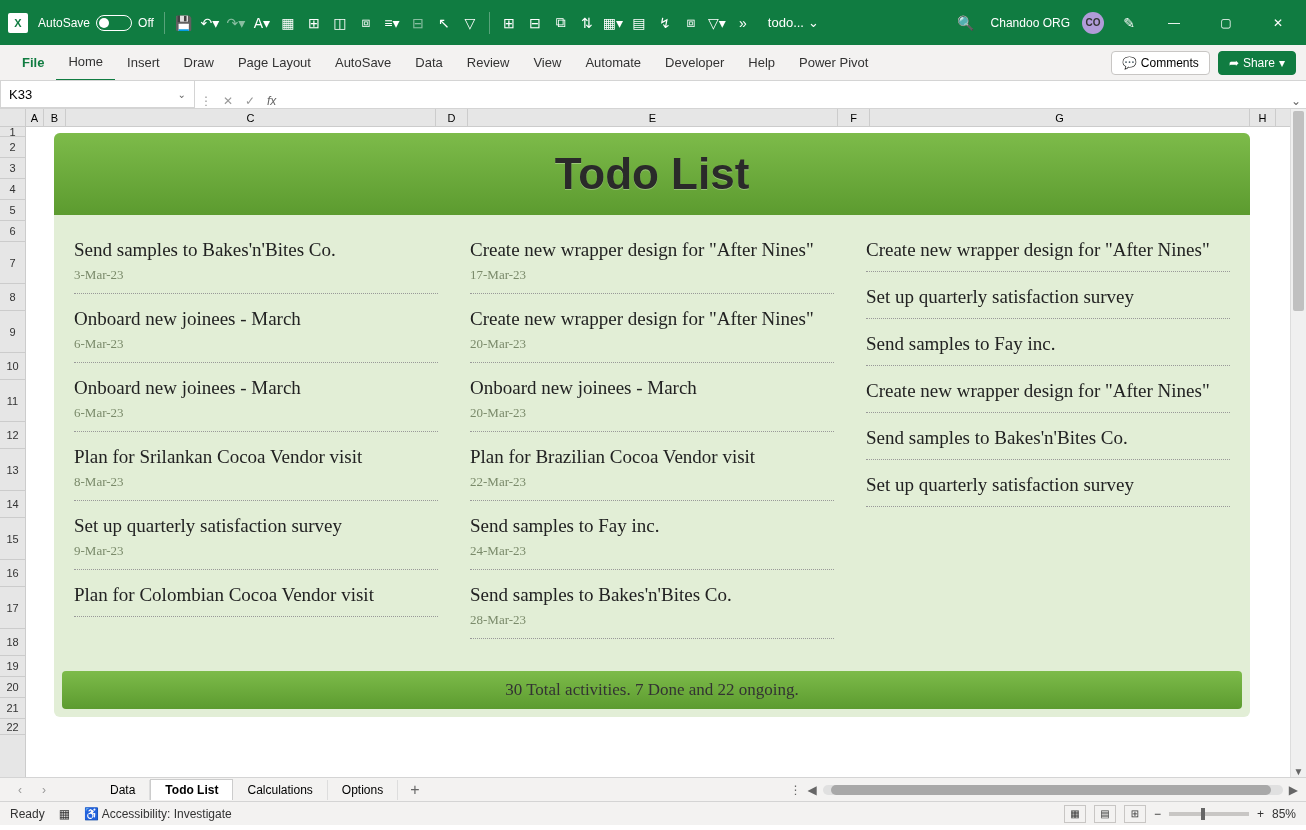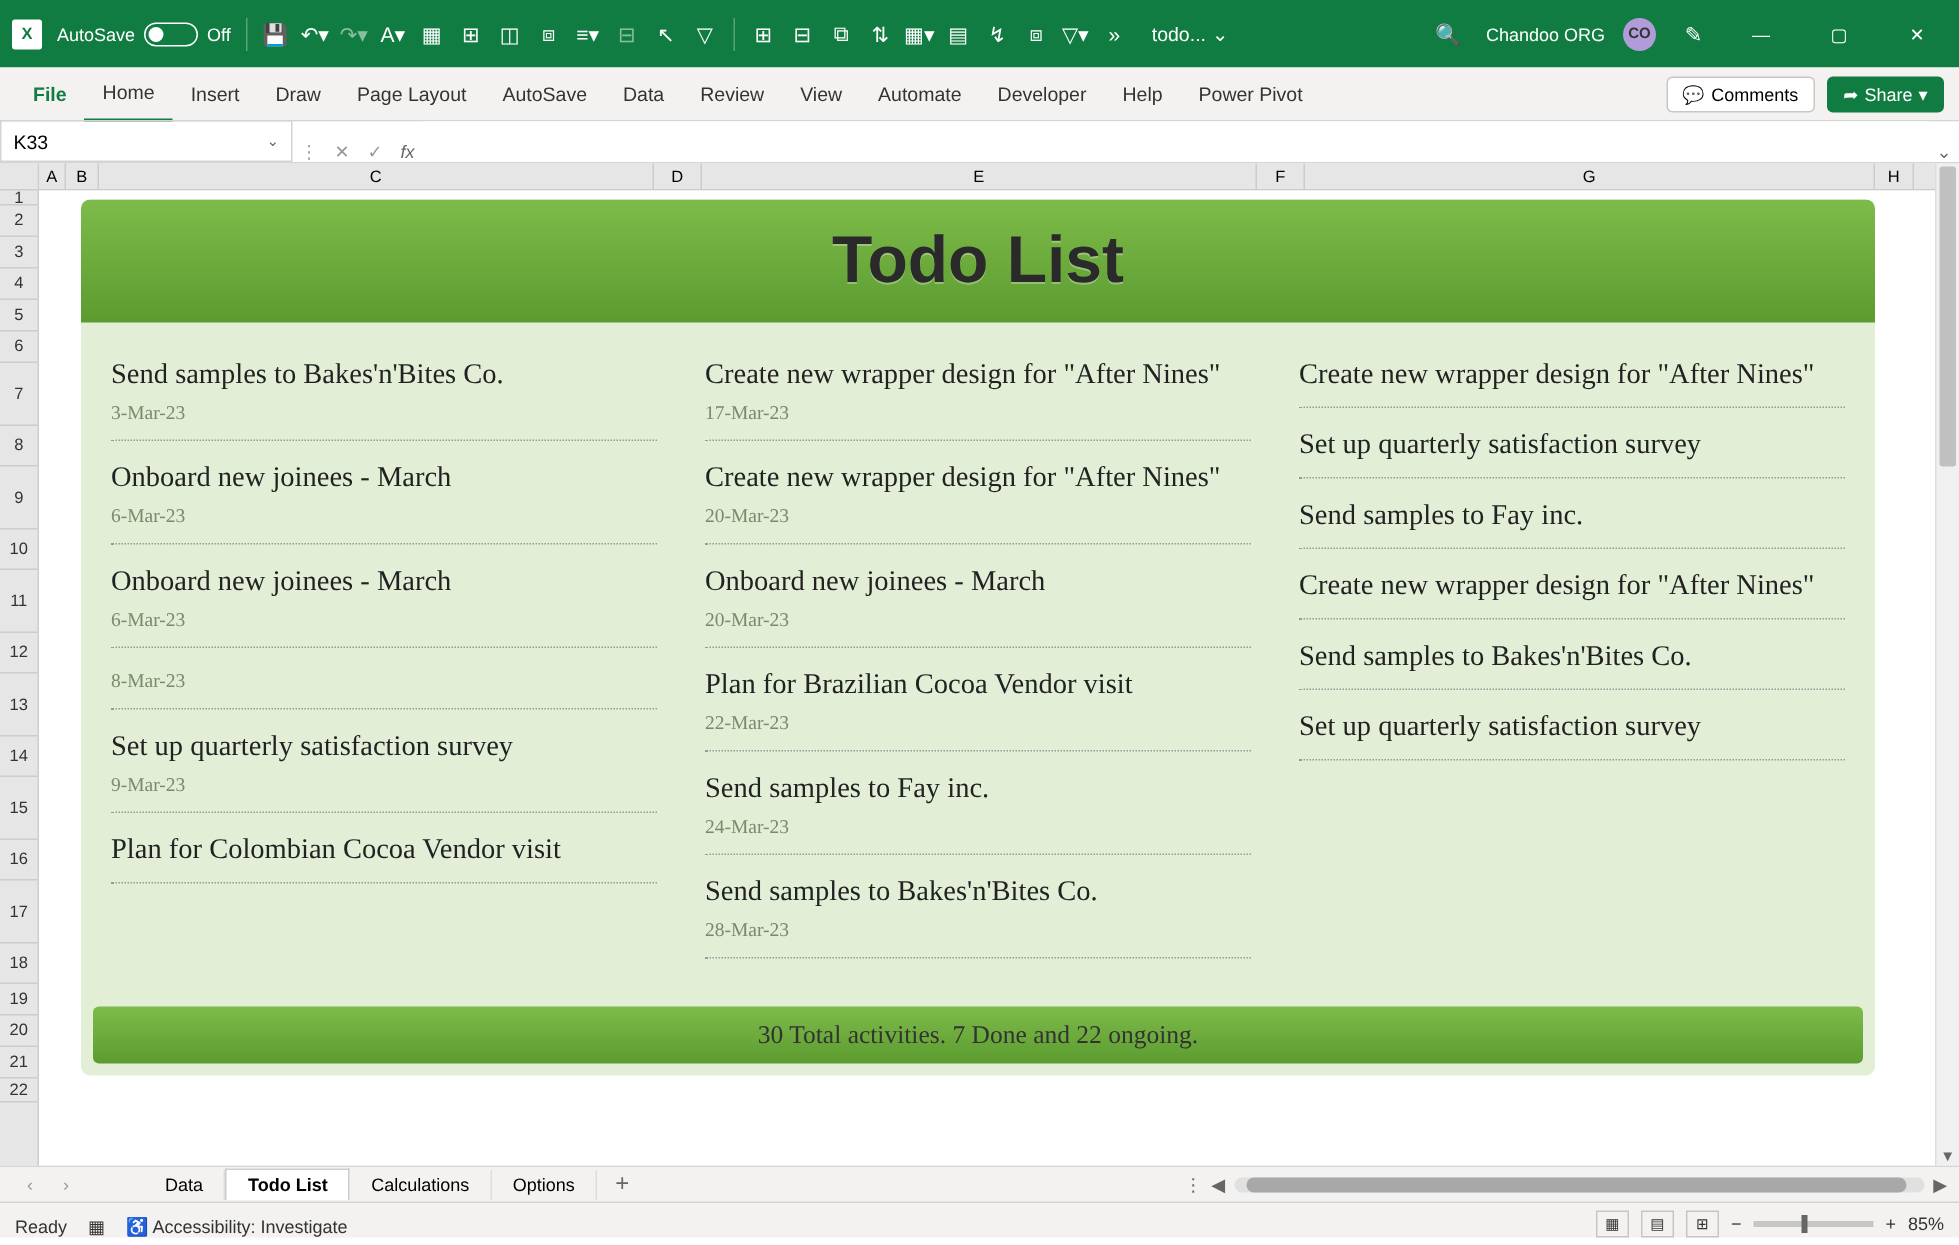--- a/index.html
+++ b/index.html
@@ -71,21 +71,21 @@
 .sheet-tabs-row { height: 24px; background: #f3f2f1; border-top: 1px solid #d4d4d4; display: flex; align-items: center; padding: 0 8px; }
 .nav-arrow { padding: 0 10px; color: #999; cursor: pointer; }
 .sheet-tab { padding: 3px 14px; font-size: 12px; cursor: pointer; border-right: 1px solid #ddd; }
 .sheet-tab.active { background: #fff; border-top: 1px solid #ccc; border-left: 1px solid #ccc; border-right: 1px solid #ccc; font-weight: 600; }
 .add-sheet { padding: 0 12px; color: #666; font-size: 16px; cursor: pointer; }
 .hscroll-area { margin-left: auto; display: flex; align-items: center; gap: 6px; }
 .hscroll-track { width: 460px; height: 10px; background: #e0e0e0; border-radius: 5px; position: relative; }
 .hscroll-thumb { position: absolute; left: 8px; top: 0; width: 440px; height: 10px; background: #a8a8a8; border-radius: 5px; }
 
 
-.statusbar { height: 24px; background: #f3f2f1; border-top: 1px solid #d4d4d4; display: flex; align-items: flex-end; padding: 0 10px; font-size: 12px; color: #333; gap: 14px; }
+.statusbar { height: 24px; background: #f3f2f1; border-top: 1px solid #d4d4d4; display: flex; align-items: center; padding: 0 10px; font-size: 12px; color: #333; gap: 14px; }
 .statusbar-right { margin-left: auto; display: flex; align-items: center; gap: 8px; }
 .view-btn { width: 22px; height: 18px; border: 1px solid #c8c6c4; display: flex; align-items: center; justify-content: center; font-size: 10px; cursor: pointer; }
 .zoom-slider { width: 80px; height: 4px; background: #c8c6c4; position: relative; }
 .zoom-slider::after { content: ""; position: absolute; left: 40%; top: -4px; width: 4px; height: 12px; background: #666; }
 </style>
 </head>
 <body>
 
 <div class="titlebar">
   <div class="app-icon">X</div>
@@ -218,20 +218,21 @@
               </div>
               <div class="todo-item">
                 <div class="todo-task">Onboard new joinees - March</div>
                 <div class="todo-date">6-Mar-23</div>
               </div>
               <div class="todo-item">
                 <div class="todo-task">Onboard new joinees - March</div>
                 <div class="todo-date">6-Mar-23</div>
               </div>
               <div class="todo-item">
+                <div class="todo-task">Plan for Srilankan Cocoa Vendor visit</div>
                 <div class="todo-date">8-Mar-23</div>
               </div>
               <div class="todo-item">
                 <div class="todo-task">Set up quarterly satisfaction survey</div>
                 <div class="todo-date">9-Mar-23</div>
               </div>
               <div class="todo-item">
                 <div class="todo-task">Plan for Colombian Cocoa Vendor visit</div>
               </div>
             </div>

